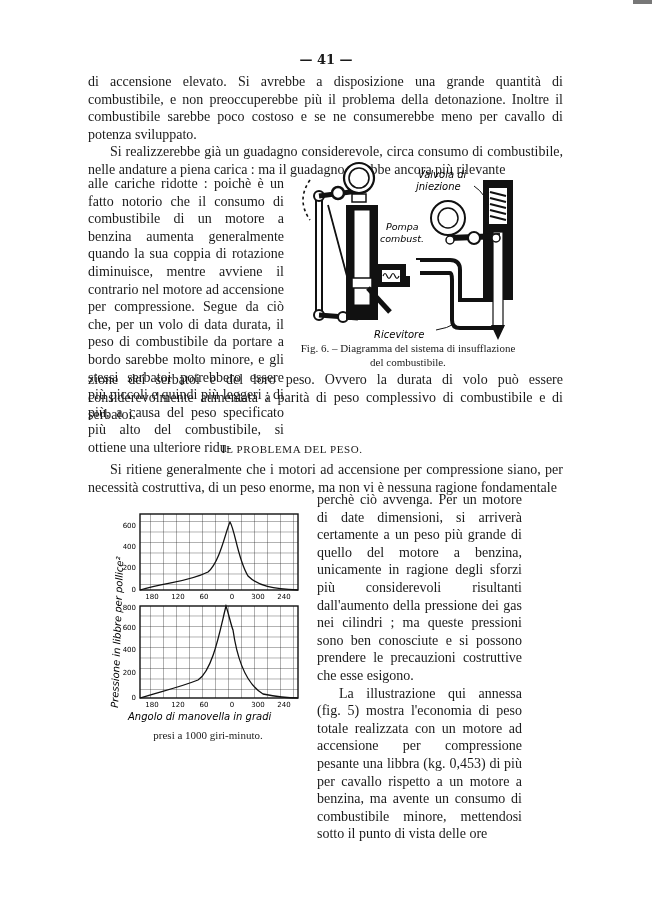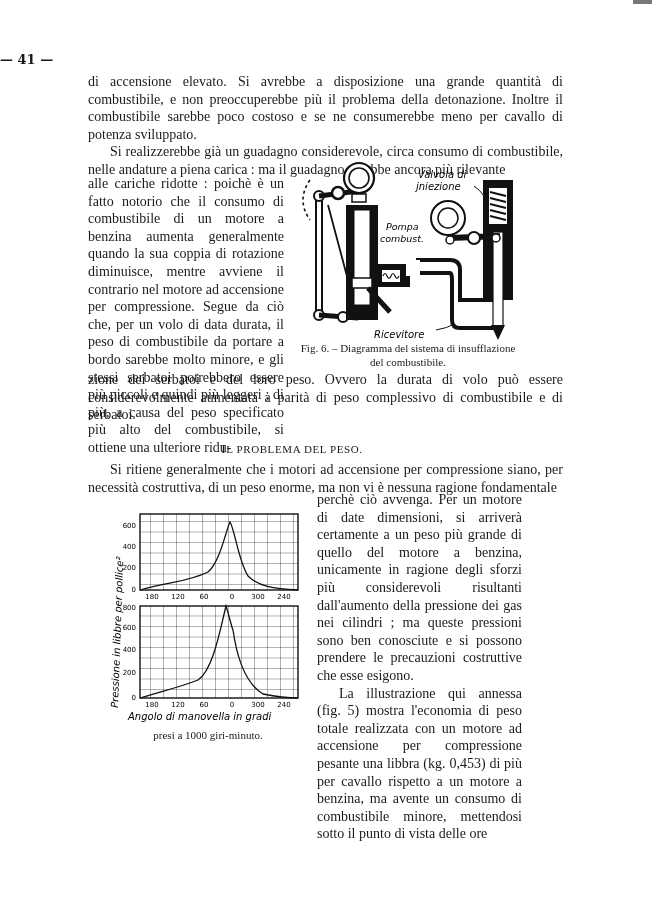--- a/index.html
+++ b/index.html
@@ -1,21 +1,21 @@
 <!DOCTYPE html>
 <html><head>
 <meta charset="utf-8">
 <style>
   html, body { margin: 0; padding: 0; }
   body {
     width: 652px; height: 900px; background: #ffffff; position: relative; overflow: hidden;
     font-family: "DejaVu Serif", "Liberation Serif", serif; color: #1a1a1a;
   }
   .corner-bar { position: absolute; left: 633px; top: 0; width: 19px; height: 4px; background: #777; }
-  .page-number { position: absolute; top: 52px; left: 0; width: 652px; font-size: 13px; font-weight: bold; }
+  .page-number { position: absolute; top: 52px; left: 0; width: 652px; text-align: center; font-size: 13px; font-weight: bold; }
   .txt { font-family: "Liberation Serif", "DejaVu Serif", serif; font-size: 14px; line-height: 17.6px; text-align: justify; }
   .full { position: absolute; left: 88px; width: 475px; }
   .full p, .col p { margin: 0; }
   .indent { text-indent: 22px; }
   .col-left { position: absolute; left: 88px; top: 175px; width: 196px; }
   .col-right { position: absolute; left: 317px; top: 491px; width: 205px; }
   .section-title { position: absolute; top: 441px; left: 0; width: 584px; text-align: center; font-family: "Liberation Serif", serif; font-size: 11px; letter-spacing: 0.6px; }
   .section-title .cap { font-size: 13px; }
   .fig2 { position: absolute; left: 288px; top: 160px; width: 240px; height: 190px; }
   .fig2-caption { position: absolute; left: 283px; top: 341px; width: 250px; text-align: center; font-family: "Liberation Serif", serif; font-size: 11px; line-height: 14px; }

